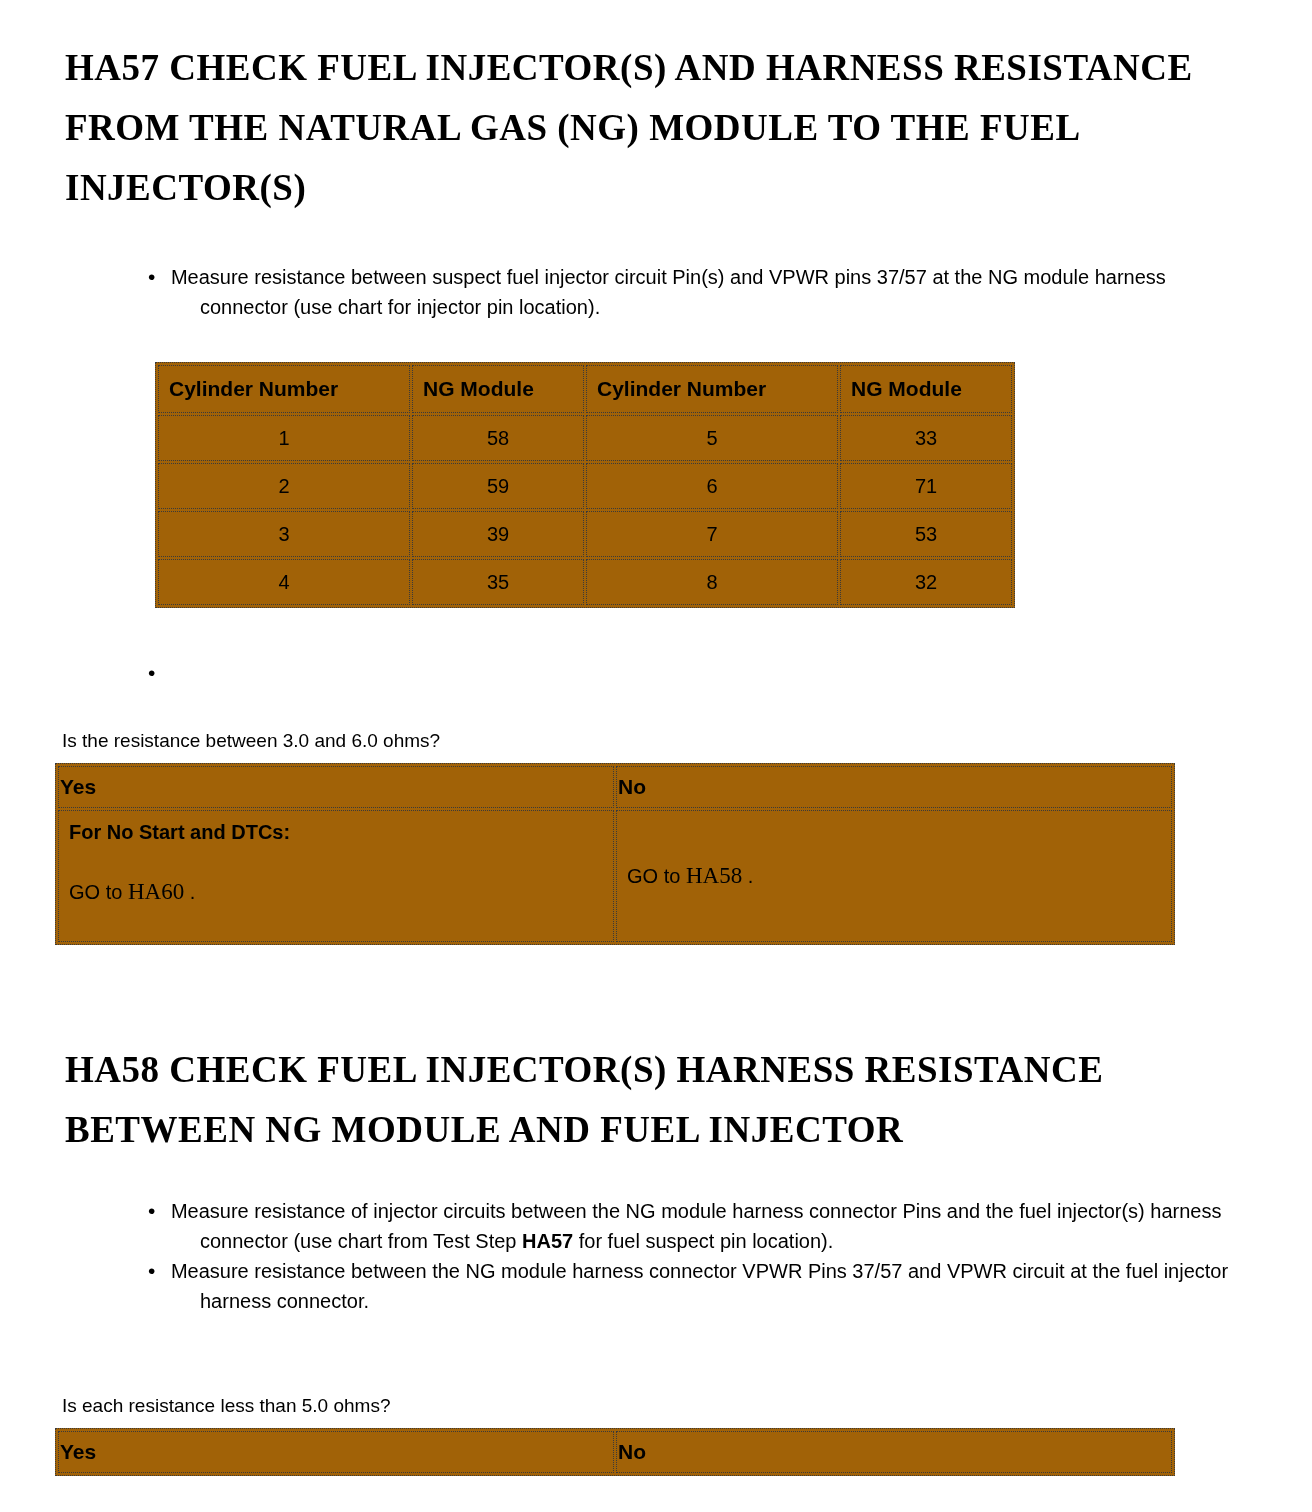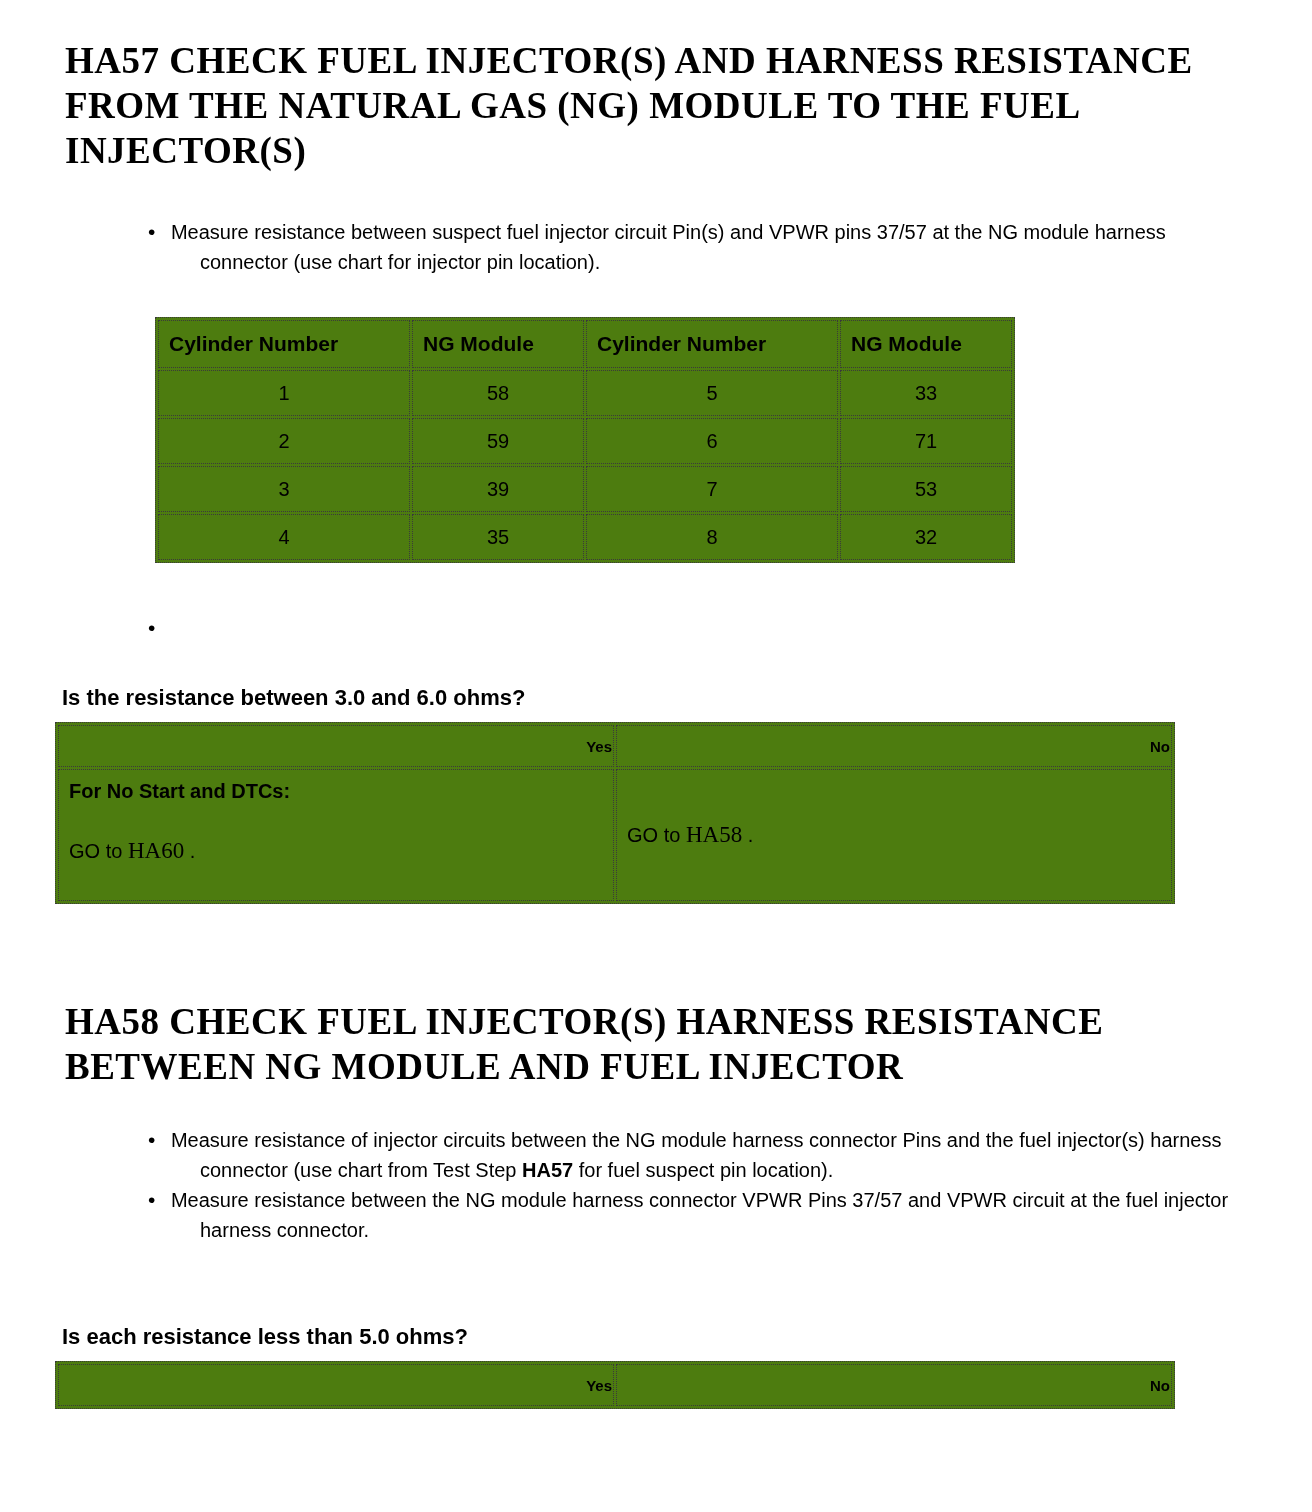--- a/index.html
+++ b/index.html
@@ -7,53 +7,53 @@
     width:1312px; height:1512px;
     background:#ffffff; color:#000000;
     font-family:"Liberation Sans", sans-serif;
     font-size:20px;
     overflow:hidden;
   }
   .heading {
     font-family:"Liberation Serif", serif;
     font-weight:700;
     font-size:37px;
-    line-height:45px;
+    line-height:60px;
     letter-spacing:0.5px;
     margin:38px 70px 0 65px;
   }
   .heading2 { margin-top:95px; }
 
   .bullets { margin:44px 0 0 148px; width:1110px; }
   .bullets2 { margin-top:36px; }
   .bullet {
     padding-left:52px; text-indent:-52px;
     line-height:30px;
   }
   .bullet::before { content:"•"; padding-right:10px; font-size:21px; }
   .empty-bullet { margin:50px 0 0 148px; line-height:30px; }
   .empty-bullet::before { content:"•"; font-size:21px; }
   .bold-inline { font-weight:700; }
 
-  table { border-collapse:separate; border-spacing:2px; border:1px dotted #3a3a3a; background:#4d7c0f; }
+  table { border-collapse:separate; border-spacing:2px; border:1px dotted #3a3a3a; background:#a16207; }
   th, td { border:1px dotted #3a3a3a; }
 
   .pin-table { margin:40px 0 0 155px; }
   .pin-table th {
     font-weight:700; font-size:21px; text-align:left;
     padding:7px 4px 7px 10px; height:32px;
   }
   .pin-table td { text-align:center; height:42px; font-size:20px; }
   .col-cyl { width:236px; } .col-ng { width:156px; }
 
-  .question { font-weight:700; font-size:22px; margin:42px 0 0 62px; }
+  .question { font-weight:400; font-size:19px; margin:42px 0 0 62px; }
   .question2 { margin-top:79px; }
 
   .decision { width:1120px; margin:11px 0 0 55px; table-layout:fixed; }
-  .decision th { width:50%; text-align:right; font-weight:700; font-size:15px; height:38px; }
+  .decision th { width:50%; text-align:left; font-weight:700; font-size:21px; height:38px; }
   .decision td { vertical-align:middle; padding:6px 10px; font-size:20px; line-height:30px; }
   .d1-yes { vertical-align:top !important; height:118px; }
   .gap { height:30px; }
   .ref { font-family:"Liberation Serif", serif; font-size:23px; }
 </style>
 </head>
 <body>
 
 <div class="heading">HA57 CHECK FUEL INJECTOR(S) AND HARNESS RESISTANCE FROM THE NATURAL GAS (NG) MODULE TO THE FUEL INJECTOR(S)</div>
 

